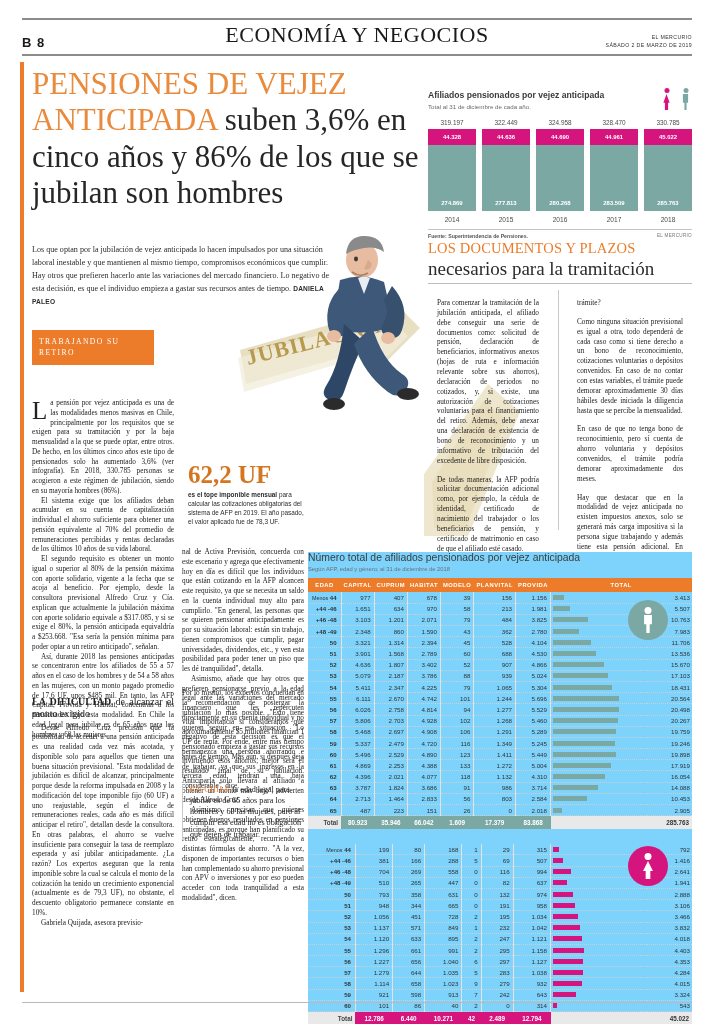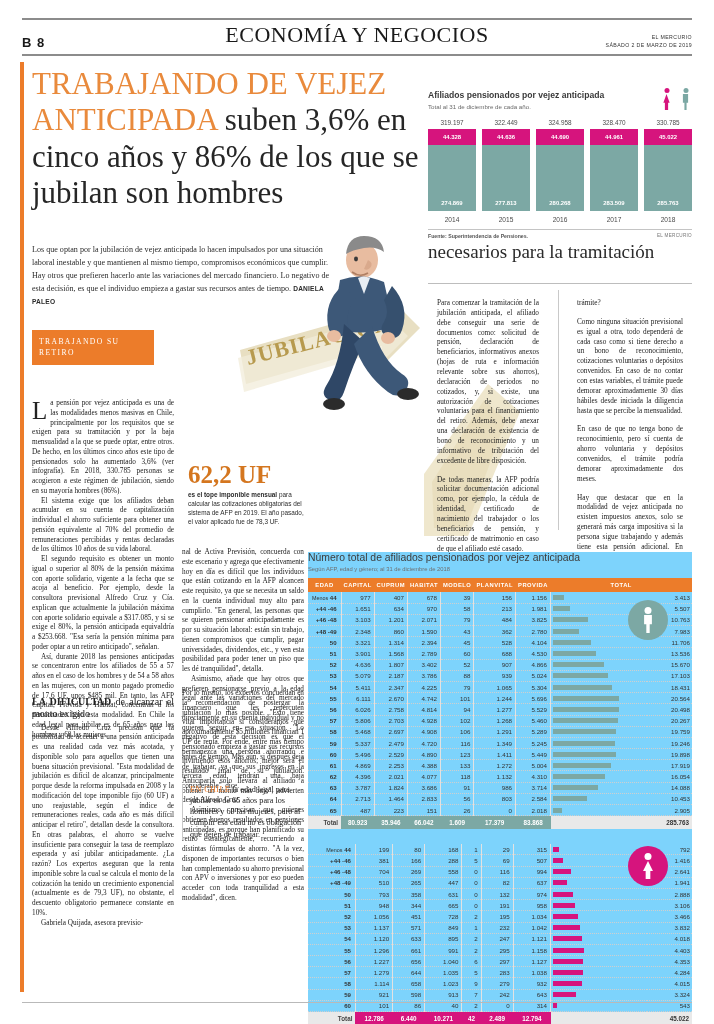--- a/index.html
+++ b/index.html
@@ -149,21 +149,21 @@
         <div>EL MERCURIO</div>
         <div>SÁBADO 2 DE MARZO DE 2019</div>
       </div>
     </div>
     <div class="mast-rule-bot"></div>
   </div>
 
   <div class="rail"></div>
 
   <div class="headline">
-    <span class="hl-or">TRABAJANDO DE VEJEZ ANTICIPADA</span><span class="hl-bk"> suben 3,6% en cinco años y 86% de los que se jubilan son hombres</span>
+    <span class="hl-or">PENSIONES DE VEJEZ ANTICIPADA</span><span class="hl-bk"> suben 3,6% en cinco años y 86% de los que se jubilan son hombres</span>
   </div>
 
   <div class="lead">
     <span>Los que optan por la jubilación de vejez anticipada lo hacen impulsados por una situación laboral inestable y que mantienen al mismo tiempo, compromisos económicos que cumplir. Hay otros que prefieren hacerlo ante las variaciones del mercado financiero. Lo negativo de esta decisión, es que el individuo empieza a gastar sus recursos antes de tiempo. </span><span class="byline">DANIELA PALEO</span>
   </div>
 
   <div class="illo">
     <svg width="190" height="305" viewBox="0 0 190 305">
 
       <path d="M8 118 L150 78 L150 58 L188 96 L150 134 L150 114 L14 152 Z" fill="#e8dfc2"></path>
@@ -301,20 +301,21 @@
       </div>
     </div>
 
     <div class="cfoot">
       <div class="src">Fuente: Superintendencia de Pensiones.</div>
       <div class="cred">EL MERCURIO</div>
     </div>
   </div>
 
   <div class="doc-h">
+    <div class="l1">LOS DOCUMENTOS Y PLAZOS</div>
     <div class="l2">necesarios para la tramitación</div>
   </div>
   <div class="doc-rule"></div>
   <div class="docvrule"></div>
 
   <div class="doc-shape-wrap">
     <svg width="150" height="160" viewBox="0 0 150 160">
       <path d="M0 96 L64 6 L96 34 L44 158 L0 158 Z" fill="#efe7cd"></path>
       <path d="M8 104 L60 22 L82 42 L42 150 L10 150 Z" fill="#e4d9b4" opacity="0.6"></path>
     </svg>

